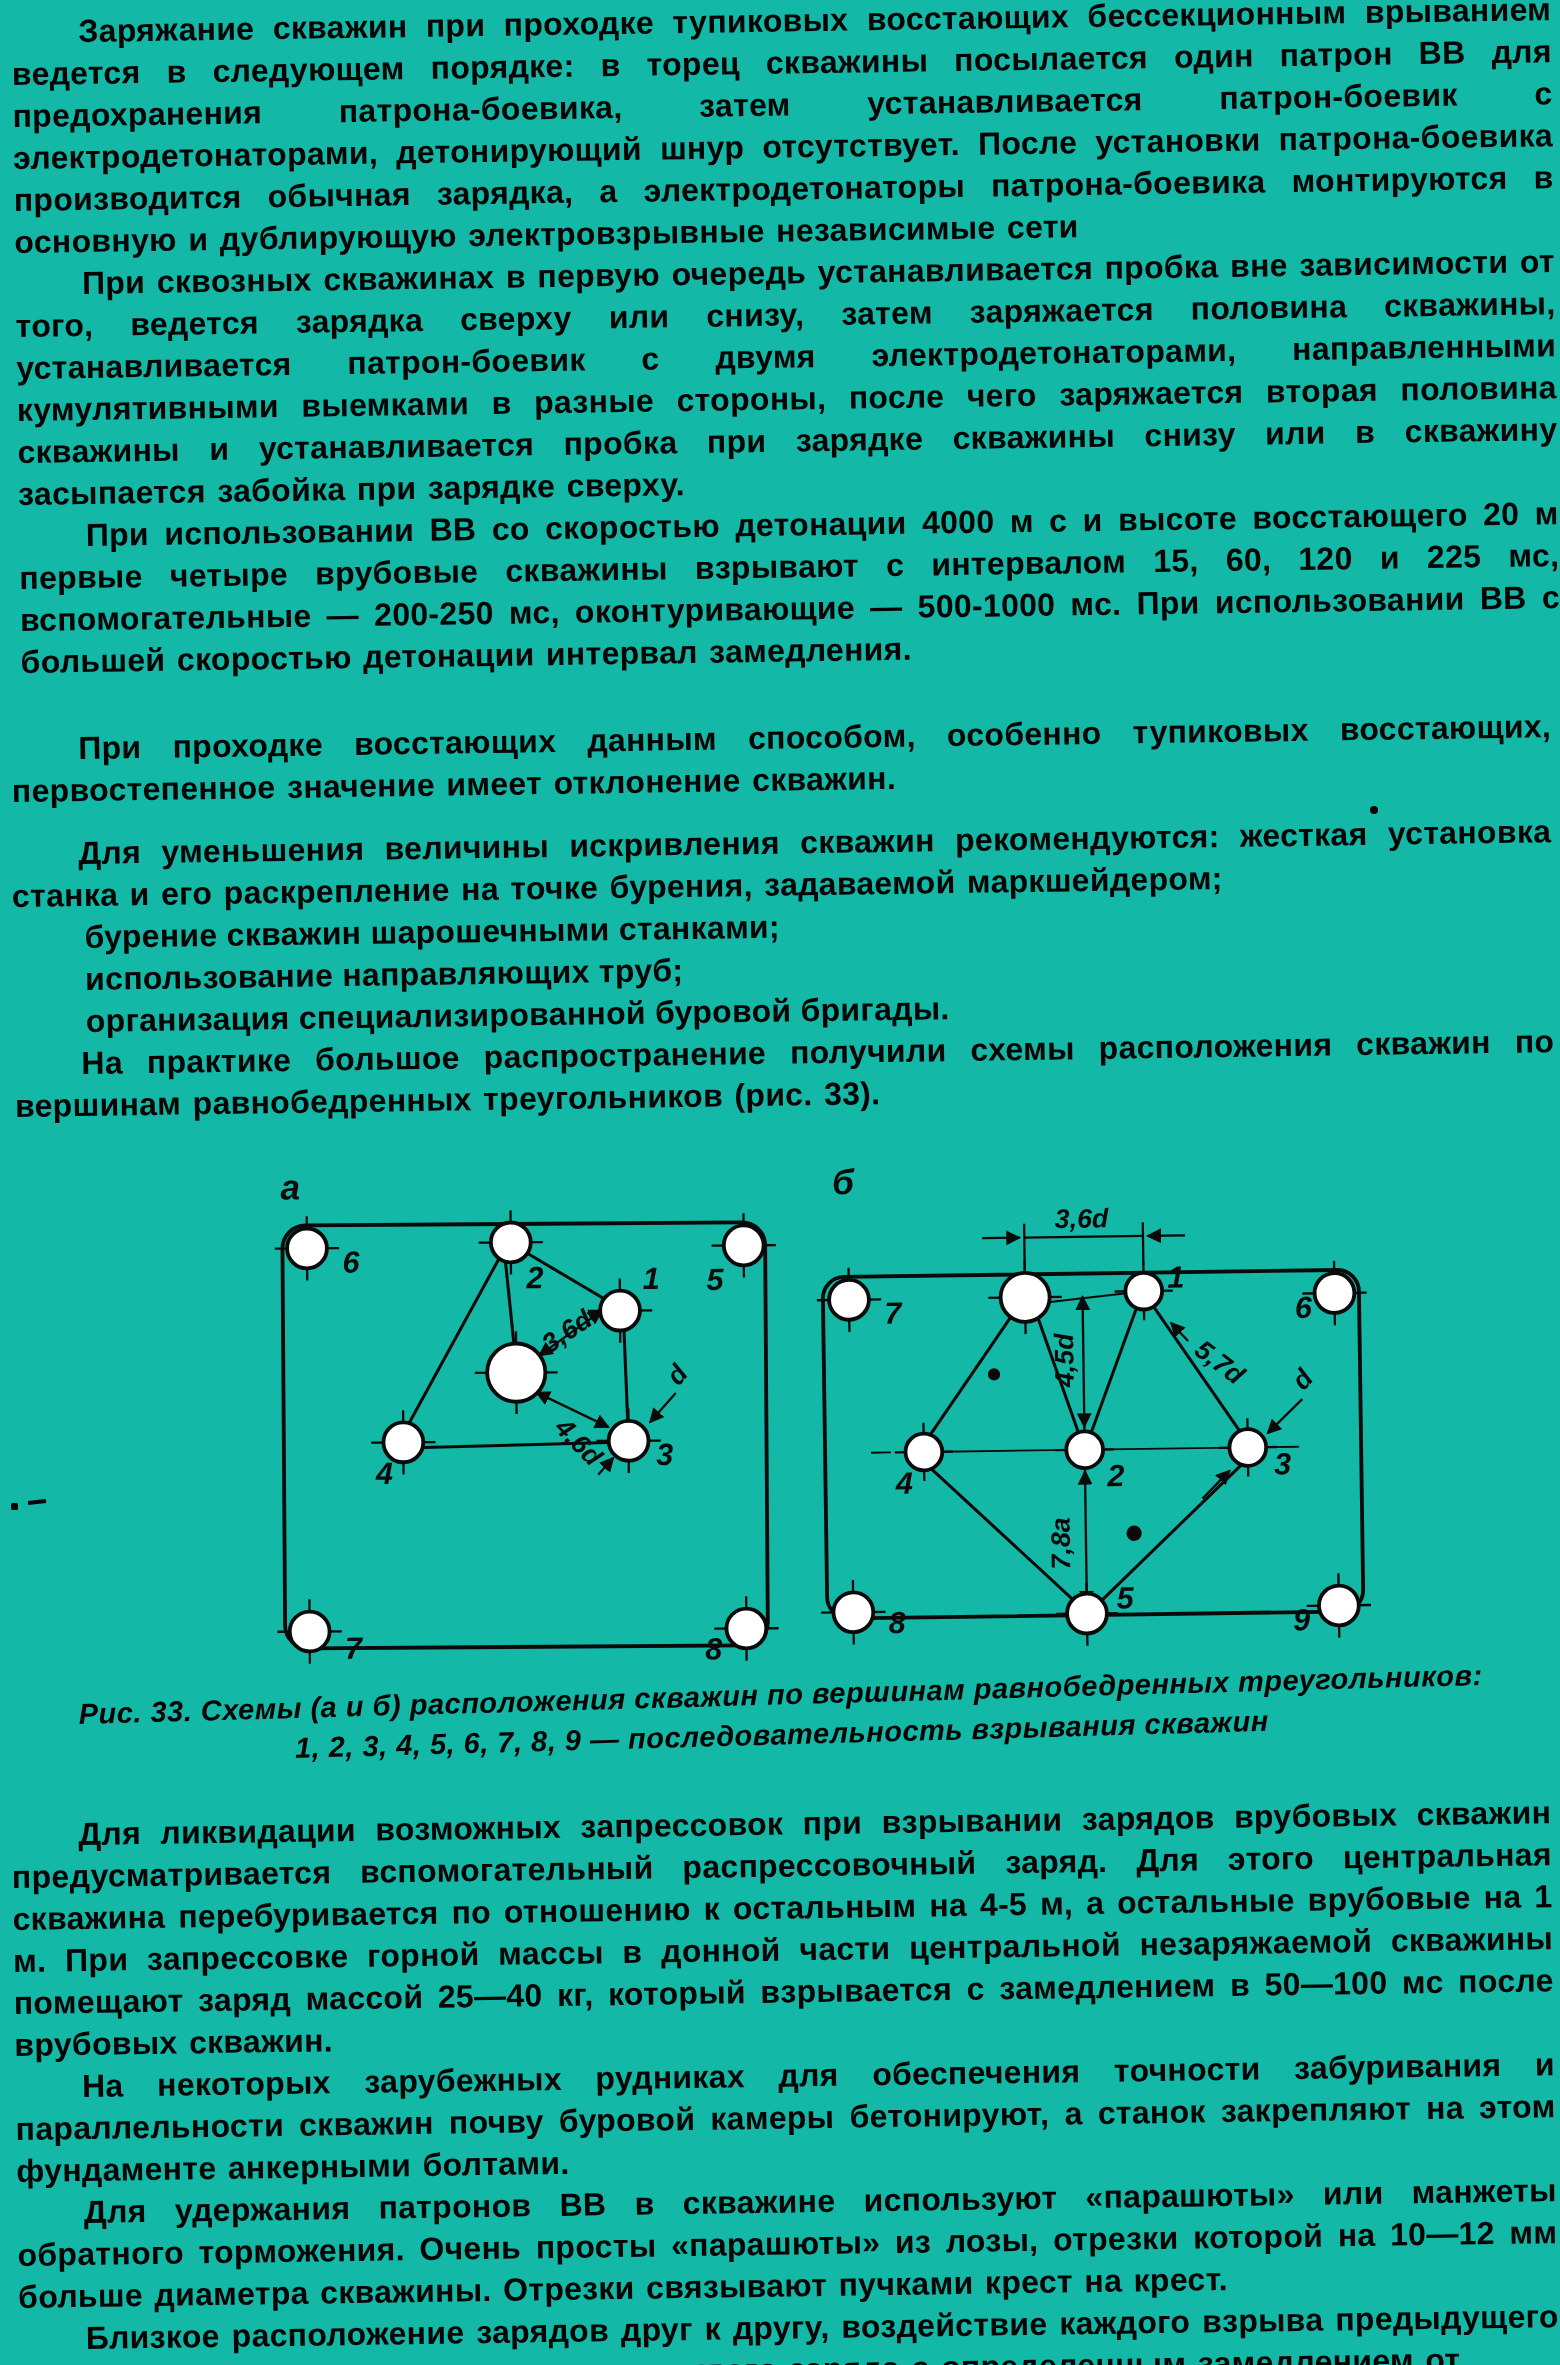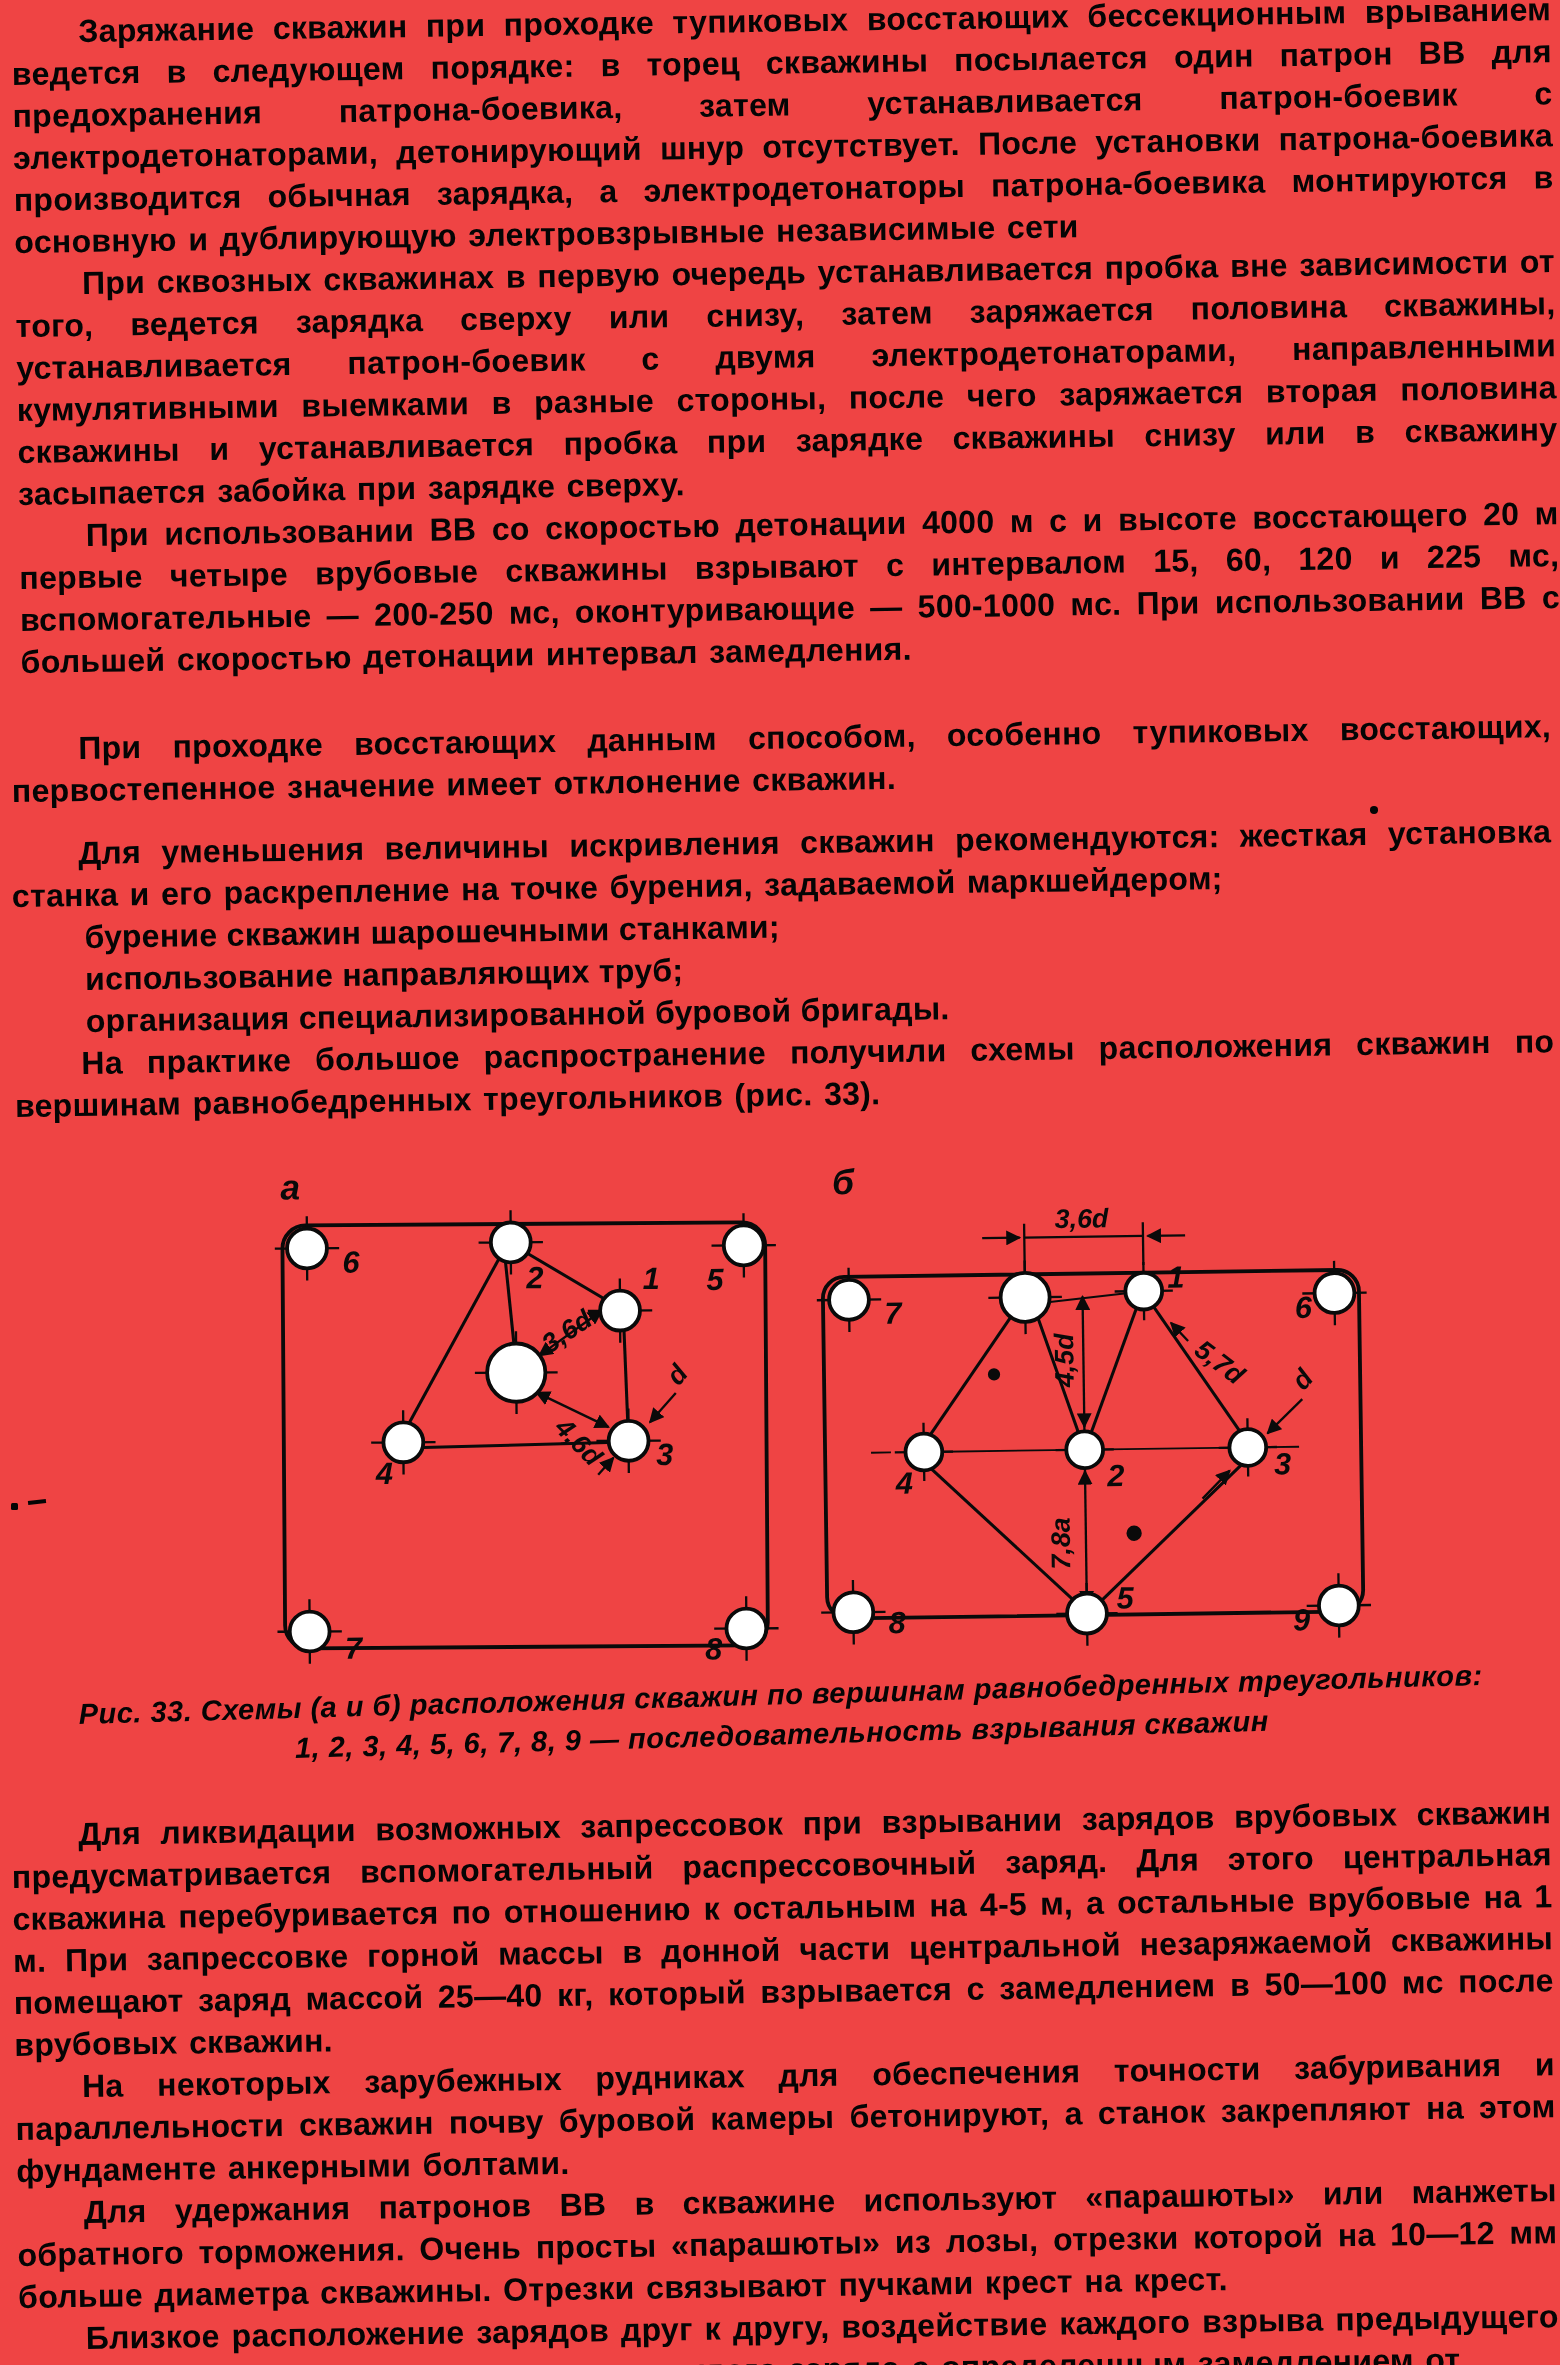--- a/index.html
+++ b/index.html
@@ -1,19 +1,19 @@
 <!DOCTYPE html>
 <html style="font-size:12.3px"><head>
 <meta charset="utf-8">
 <style>
   html,body{margin:0;padding:0;background:#e8e8e8;}
   .page{
     position:relative;
     width:1560px;height:2366px;
-    background:#ef4444;
+    background:#14b8a6;
     overflow:hidden;
     color:#050505;
     font-family:"Liberation Sans","DejaVu Sans",sans-serif;
     font-weight:700;
   }
   .tblock{position:absolute;left:10.7px;width:1540px;transform-origin:0 0;}
   .para{
     margin:0;
     font-size:32px;line-height:42px;
     text-align:justify;text-indent:67px;

